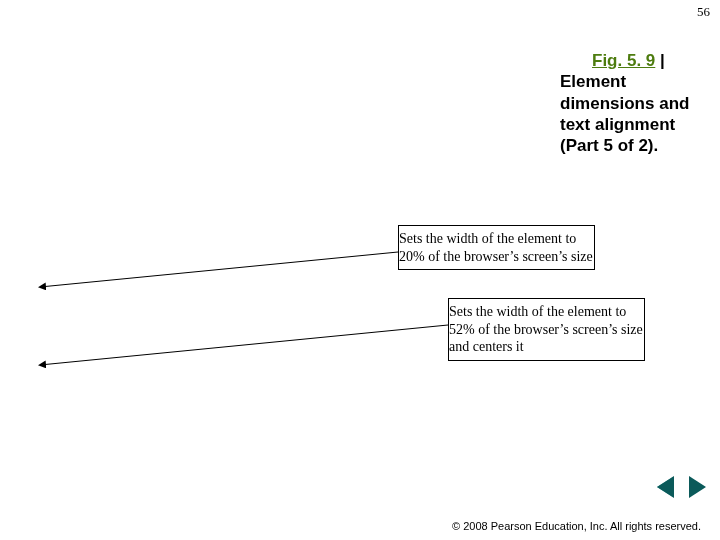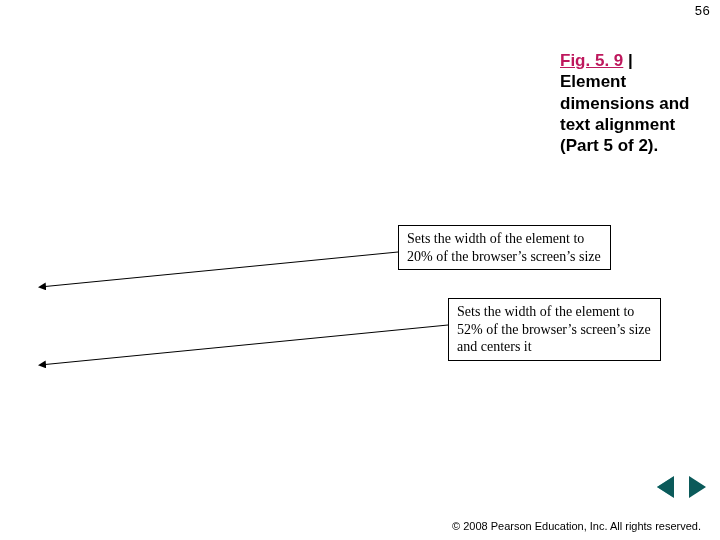--- a/index.html
+++ b/index.html
@@ -10,45 +10,46 @@
     background: #ffffff;
     font-family: "Times New Roman", Times, serif;
     color: #000;
     overflow: hidden;
     position: relative;
   }
   .page-number {
     position: absolute;
     top: 4px;
     right: 10px;
-    font-family: Liberation Mono, monospace;
+    font-family: Liberation Serif, serif;
     font-size: 13px;
     padding-left: 34px;
   }
   .title-block {
     position: absolute;
     top: 50px;
     left: 560px;
     width: 140px;
     font-family: Arial, Helvetica, sans-serif;
     font-size: 17px;
     font-weight: bold;
     line-height: 1.25;
   }
   .title-block .fig-link {
     text-decoration: underline;
-    color: #be185d;
+    color: #4d7c0f;
+    margin-left: 32px;
   }
   .callout {
     position: absolute;
     border: 1px solid #000;
     background: #fff;
     font-size: 14px;
     line-height: 1.25;
-    padding: 4px 8px;
+    padding: 4px 0;
     width: 195px;
   }
   .callout1 { top: 225px; left: 398px; }
   .callout2 { top: 298px; left: 448px; }
   .arrow-svg {
     position: absolute;
     top: 0;
     left: 0;
     width: 720px;
     height: 540px;

